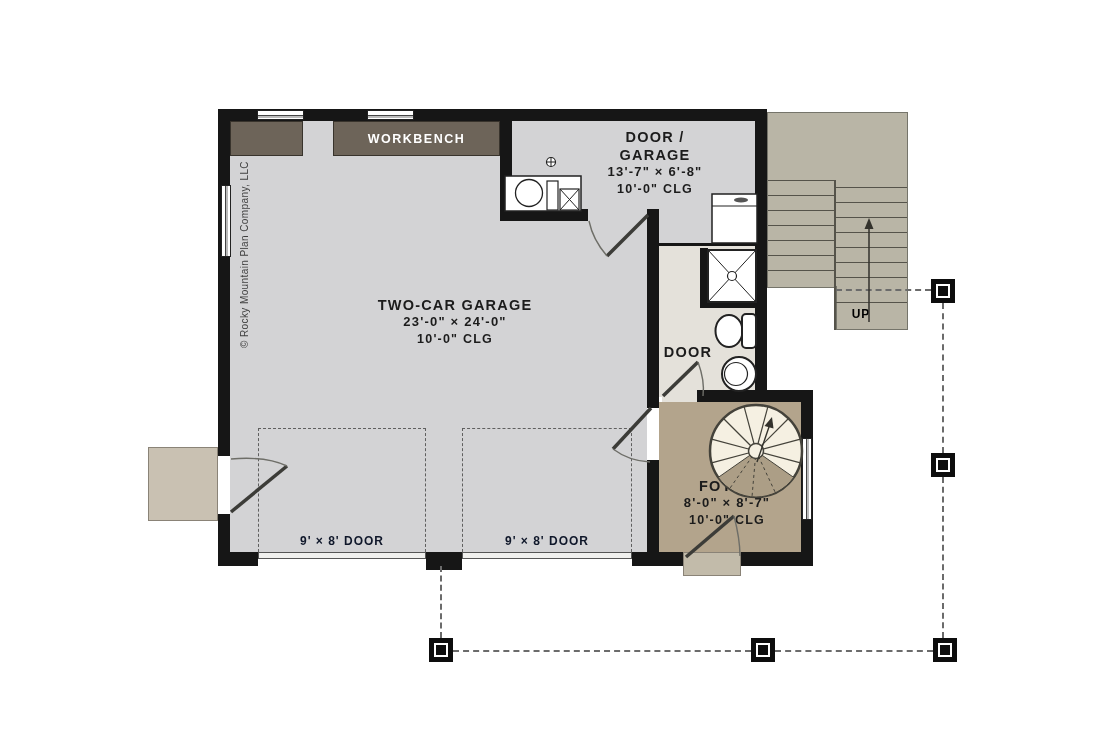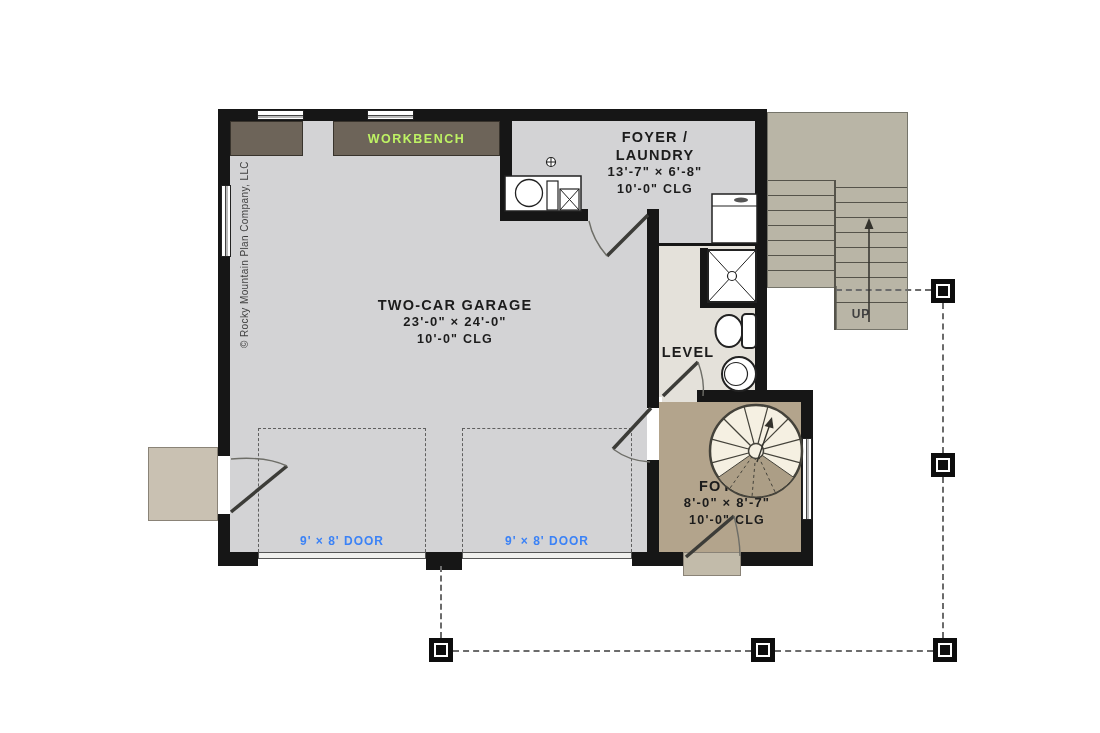--- a/index.html
+++ b/index.html
@@ -6,36 +6,36 @@
   #canvas{position:relative;width:1100px;height:733px;background:#fff;overflow:hidden;
           font-family:"Liberation Sans",sans-serif;}
   .abs{position:absolute;}
   .wall{position:absolute;background:#161616;}
   .floor{position:absolute;}
   .window{position:absolute;background:#fff;border:1px solid #222;box-sizing:border-box;}
   .window .mullion-h{position:absolute;left:0;right:0;top:45%;height:2px;background:#bbb;border-top:1px solid #444;}
   .window .mullion-v{position:absolute;top:0;bottom:0;left:42%;width:2px;background:#bbb;border-left:1px solid #444;}
   .bench{position:absolute;background:#6d6459;border:1px solid #38332c;box-sizing:border-box;
          display:flex;align-items:center;justify-content:center;}
-  .bench-label{color:#bef264;font-size:12.5px;font-weight:700;letter-spacing:1.5px;}
+  .bench-label{color:#ffffff;font-size:12.5px;font-weight:700;letter-spacing:1.5px;}
   .room-label{position:absolute;text-align:center;color:#1c1c1c;letter-spacing:1.2px;font-weight:700;}
   .room-name{font-size:14.5px;line-height:1.25;}
   .room-dims{font-size:13px;font-weight:600;line-height:1.3;}
   .room-clg{font-size:12.5px;font-weight:600;line-height:1.3;}
-  .door-label{position:absolute;text-align:center;color:#3b82f6;font-size:12px;font-weight:700;letter-spacing:1px;}
+  .door-label{position:absolute;text-align:center;color:#0f172a;font-size:12px;font-weight:700;letter-spacing:1px;}
   .dash-h{position:absolute;height:0;border-top:2px dashed #6b6b6b;}
   .dash-v{position:absolute;width:0;border-left:2px dashed #6b6b6b;}
   .gdash{position:absolute;border:1.5px dashed #5f5f5f;border-bottom:none;box-sizing:border-box;}
   .post{position:absolute;width:24px;height:24px;background:#0d0d0d;}
   .post .inner{position:absolute;left:5px;top:5px;width:10px;height:10px;border:2px solid #fff;}
   .stair{position:absolute;background:#b9b5a6;border:1.5px solid #75746a;box-sizing:border-box;}
   .tread{position:absolute;height:0;border-top:1.5px solid #55534a;}
   .stoop{position:absolute;background:#c9c1b2;border:1px solid #8a8377;box-sizing:border-box;}
   .door-panel{position:absolute;background:#f0f0ee;border:1px solid #555;box-sizing:border-box;}
-  .up-label{position:absolute;color:#404040;font-size:12px;font-weight:700;letter-spacing:1px;text-align:center;}
+  .up-label{position:absolute;color:#000000;font-size:12px;font-weight:700;letter-spacing:1px;text-align:center;}
   #title{position:absolute;left:75px;top:57px;font-size:24px;letter-spacing:1.2px;color:#1f1f1f;font-weight:500;}
   #copyright{position:absolute;left:149px;top:249px;width:190px;text-align:center;
              transform:rotate(-90deg);font-size:10px;letter-spacing:.4px;color:#3f3f3f;}
   #wd-label{position:absolute;left:712px;top:213px;width:45px;text-align:center;
             font-size:11.5px;font-weight:700;letter-spacing:.5px;color:#161616;}
   svg.overlay{position:absolute;left:0;top:0;pointer-events:none;}
 </style>
 </head>
 <body>
 
@@ -136,27 +136,27 @@
   <div class="dash-h" style="left:453px;top:650px;width:298px;"></div>
   <div class="dash-h" style="left:775px;top:650px;width:158px;"></div>
   <div class="dash-v" style="left:440px;top:566px;height:72px;"></div>
 
   <div class="room-label" style="left:355px;top:296px;width:200px;text-align:center;">
     <div class="room-name">TWO-CAR GARAGE</div>
     <div class="room-dims">23'-0" × 24'-0"</div>
     <div class="room-clg">10'-0" CLG</div>
   </div>
   <div class="room-label" style="left:570px;top:128px;width:170px;">
-    <div class="room-name">FOYER /</div>
-    <div class="room-name">LAUNDRY</div>
+    <div class="room-name">DOOR /</div>
+    <div class="room-name">GARAGE</div>
     <div class="room-dims">13'-7" × 6'-8"</div>
     <div class="room-clg">10'-0" CLG</div>
   </div>
   <div class="room-label" style="left:650px;top:343px;width:76px;">
-    <div class="room-name">LEVEL</div>
+    <div class="room-name">DOOR</div>
   </div>
   <div class="room-label" style="left:647px;top:477px;width:160px;">
     <div class="room-name">FOYER</div>
     <div class="room-dims">8'-0" × 8'-7"</div>
     <div class="room-clg">10'-0" CLG</div>
   </div>
 
   <div class="door-label" style="left:262px;top:534px;width:160px;">9' × 8' DOOR</div>
   <div class="door-label" style="left:467px;top:534px;width:160px;">9' × 8' DOOR</div>
 

